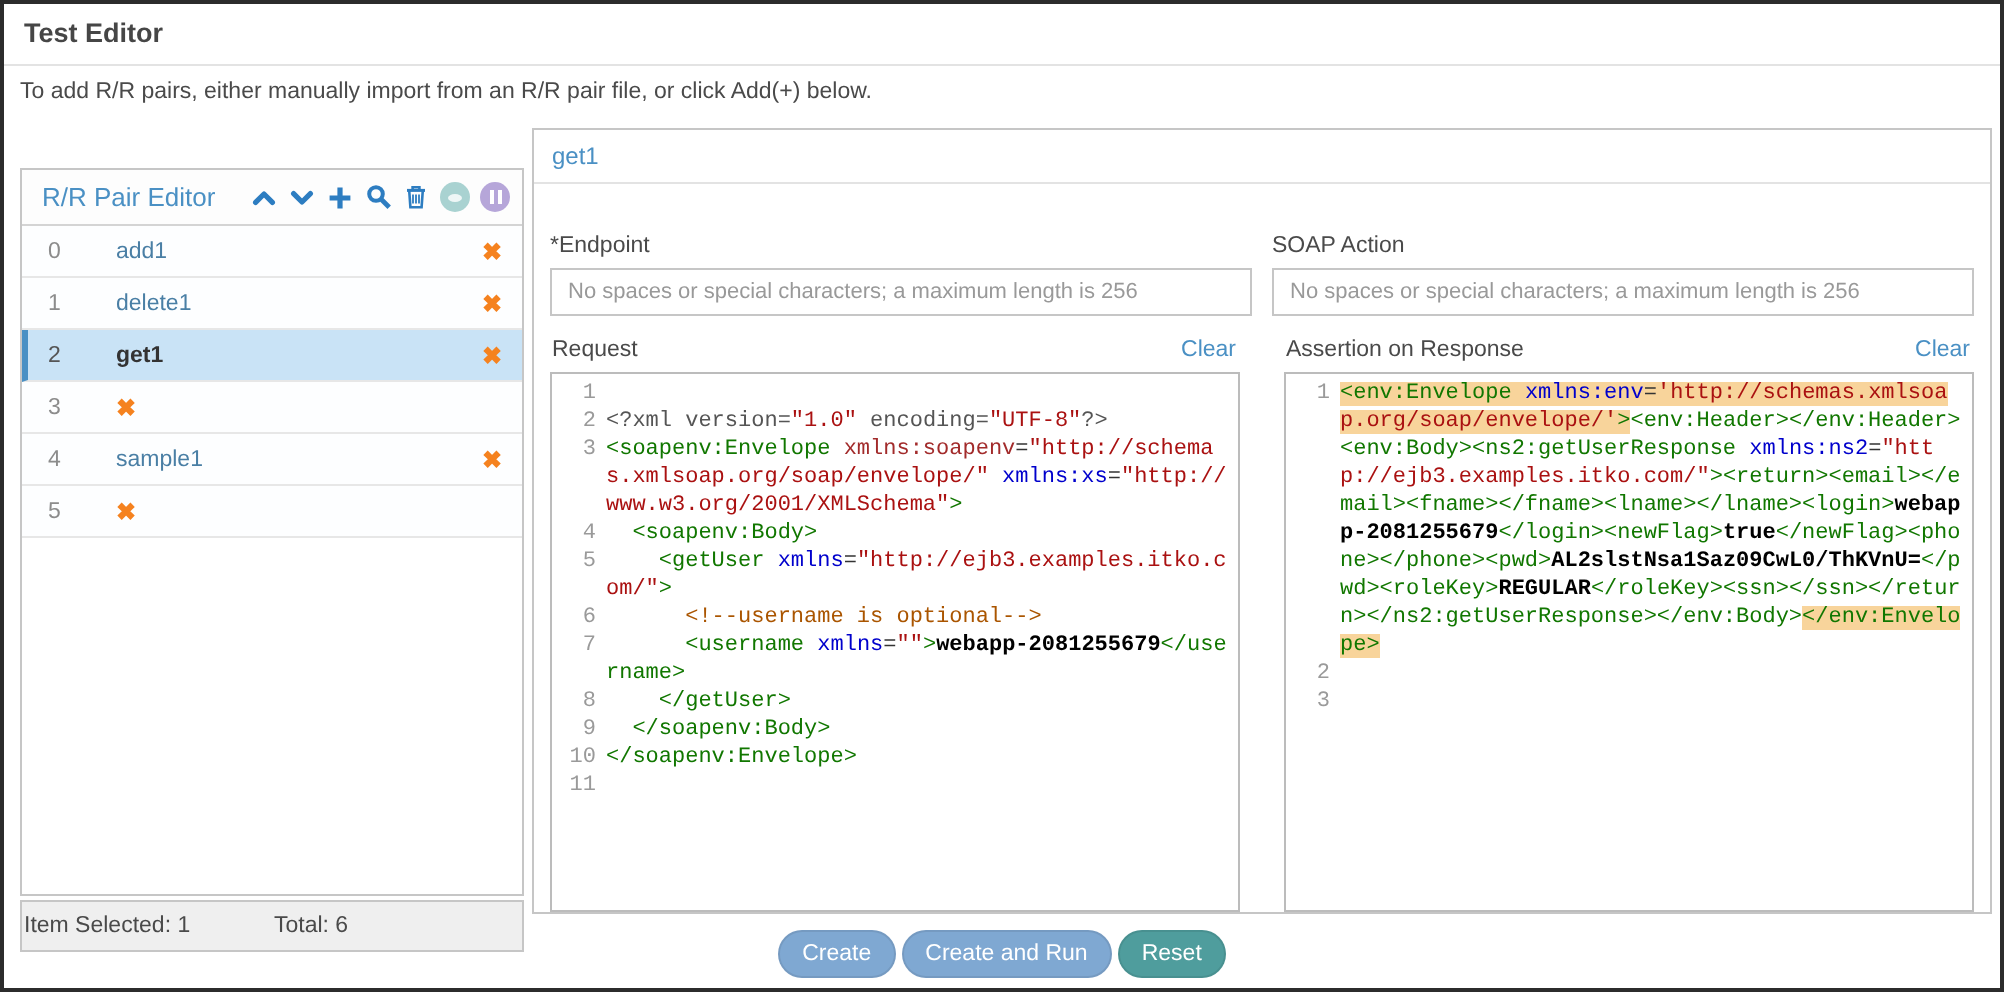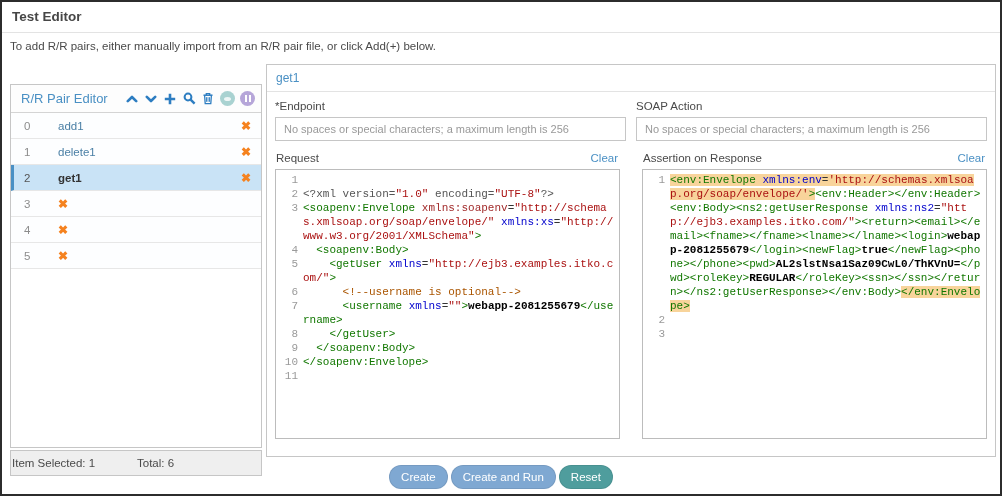--- a/index.html
+++ b/index.html
@@ -37,21 +37,21 @@
   
   .main{position:absolute;left:264px;top:62px;width:730px;height:393px;box-sizing:border-box;
         border:1px solid #c6c6c6;background:#fff;}
   .main-tab{height:27px;box-sizing:border-box;display:flex;align-items:center;padding:0 9px;
             border-bottom:1px solid #e3e3e3;}
   .main-tab a{color:var(--accent,#4a90c4);font-size:12px;text-decoration:none;cursor:pointer;}
   .form-row{display:flex;gap:10px;padding:8px 8px 2px 8px;}
   .fg{display:flex;flex-direction:column;gap:5px;}
   .fg label{font-size:11.5px;color:#4a4a4a;}
   .fg.ws{width:130px;flex:0 0 auto;}
-  .fg.grow{flex:1;min-width:0;}
+  .fg.grow{flex:1;min-width:0;margin-top:17px;}
   .selects{display:flex;gap:8px;}
   .select{display:flex;align-items:stretch;border:1px solid #b7b7b7;height:24px;box-sizing:border-box;
           background:#fff;cursor:pointer;}
   .select .val{padding:0 7px;font-size:10px;color:#555;display:flex;align-items:center;}
   .select .caretbox{width:18px;border-left:1px solid #b7b7b7;background:linear-gradient(#fdfdfd,#d8d8d8);
                     display:flex;align-items:center;justify-content:center;}
   .caret{width:0;height:0;border-left:3.5px solid transparent;border-right:3.5px solid transparent;
          border-top:4.5px solid #3c3c3c;}
   input.txt{height:24px;box-sizing:border-box;border:1px solid #c6c6c6;font-size:11px;padding:0 8px;
             color:#333;width:100%;font-family:"Liberation Sans",sans-serif;background:#fff;}
@@ -154,20 +154,21 @@
             <span class="idx">2</span>
             <span class="nm">get1</span>
             <span class="del">✖</span>
           </div>
           <div class="sb-row">
             <span class="idx">3</span>
             <span class="del">✖</span>
           </div>
           <div class="sb-row">
             <span class="idx">4</span>
+            <span class="nm">sample1</span>
             <span class="del">✖</span>
           </div>
           <div class="sb-row">
             <span class="idx">5</span>
             <span class="del">✖</span>
           </div>
         </div>
     </div>
     <div class="sb-footer">
       <span class="f1">Item Selected: 1</span>

